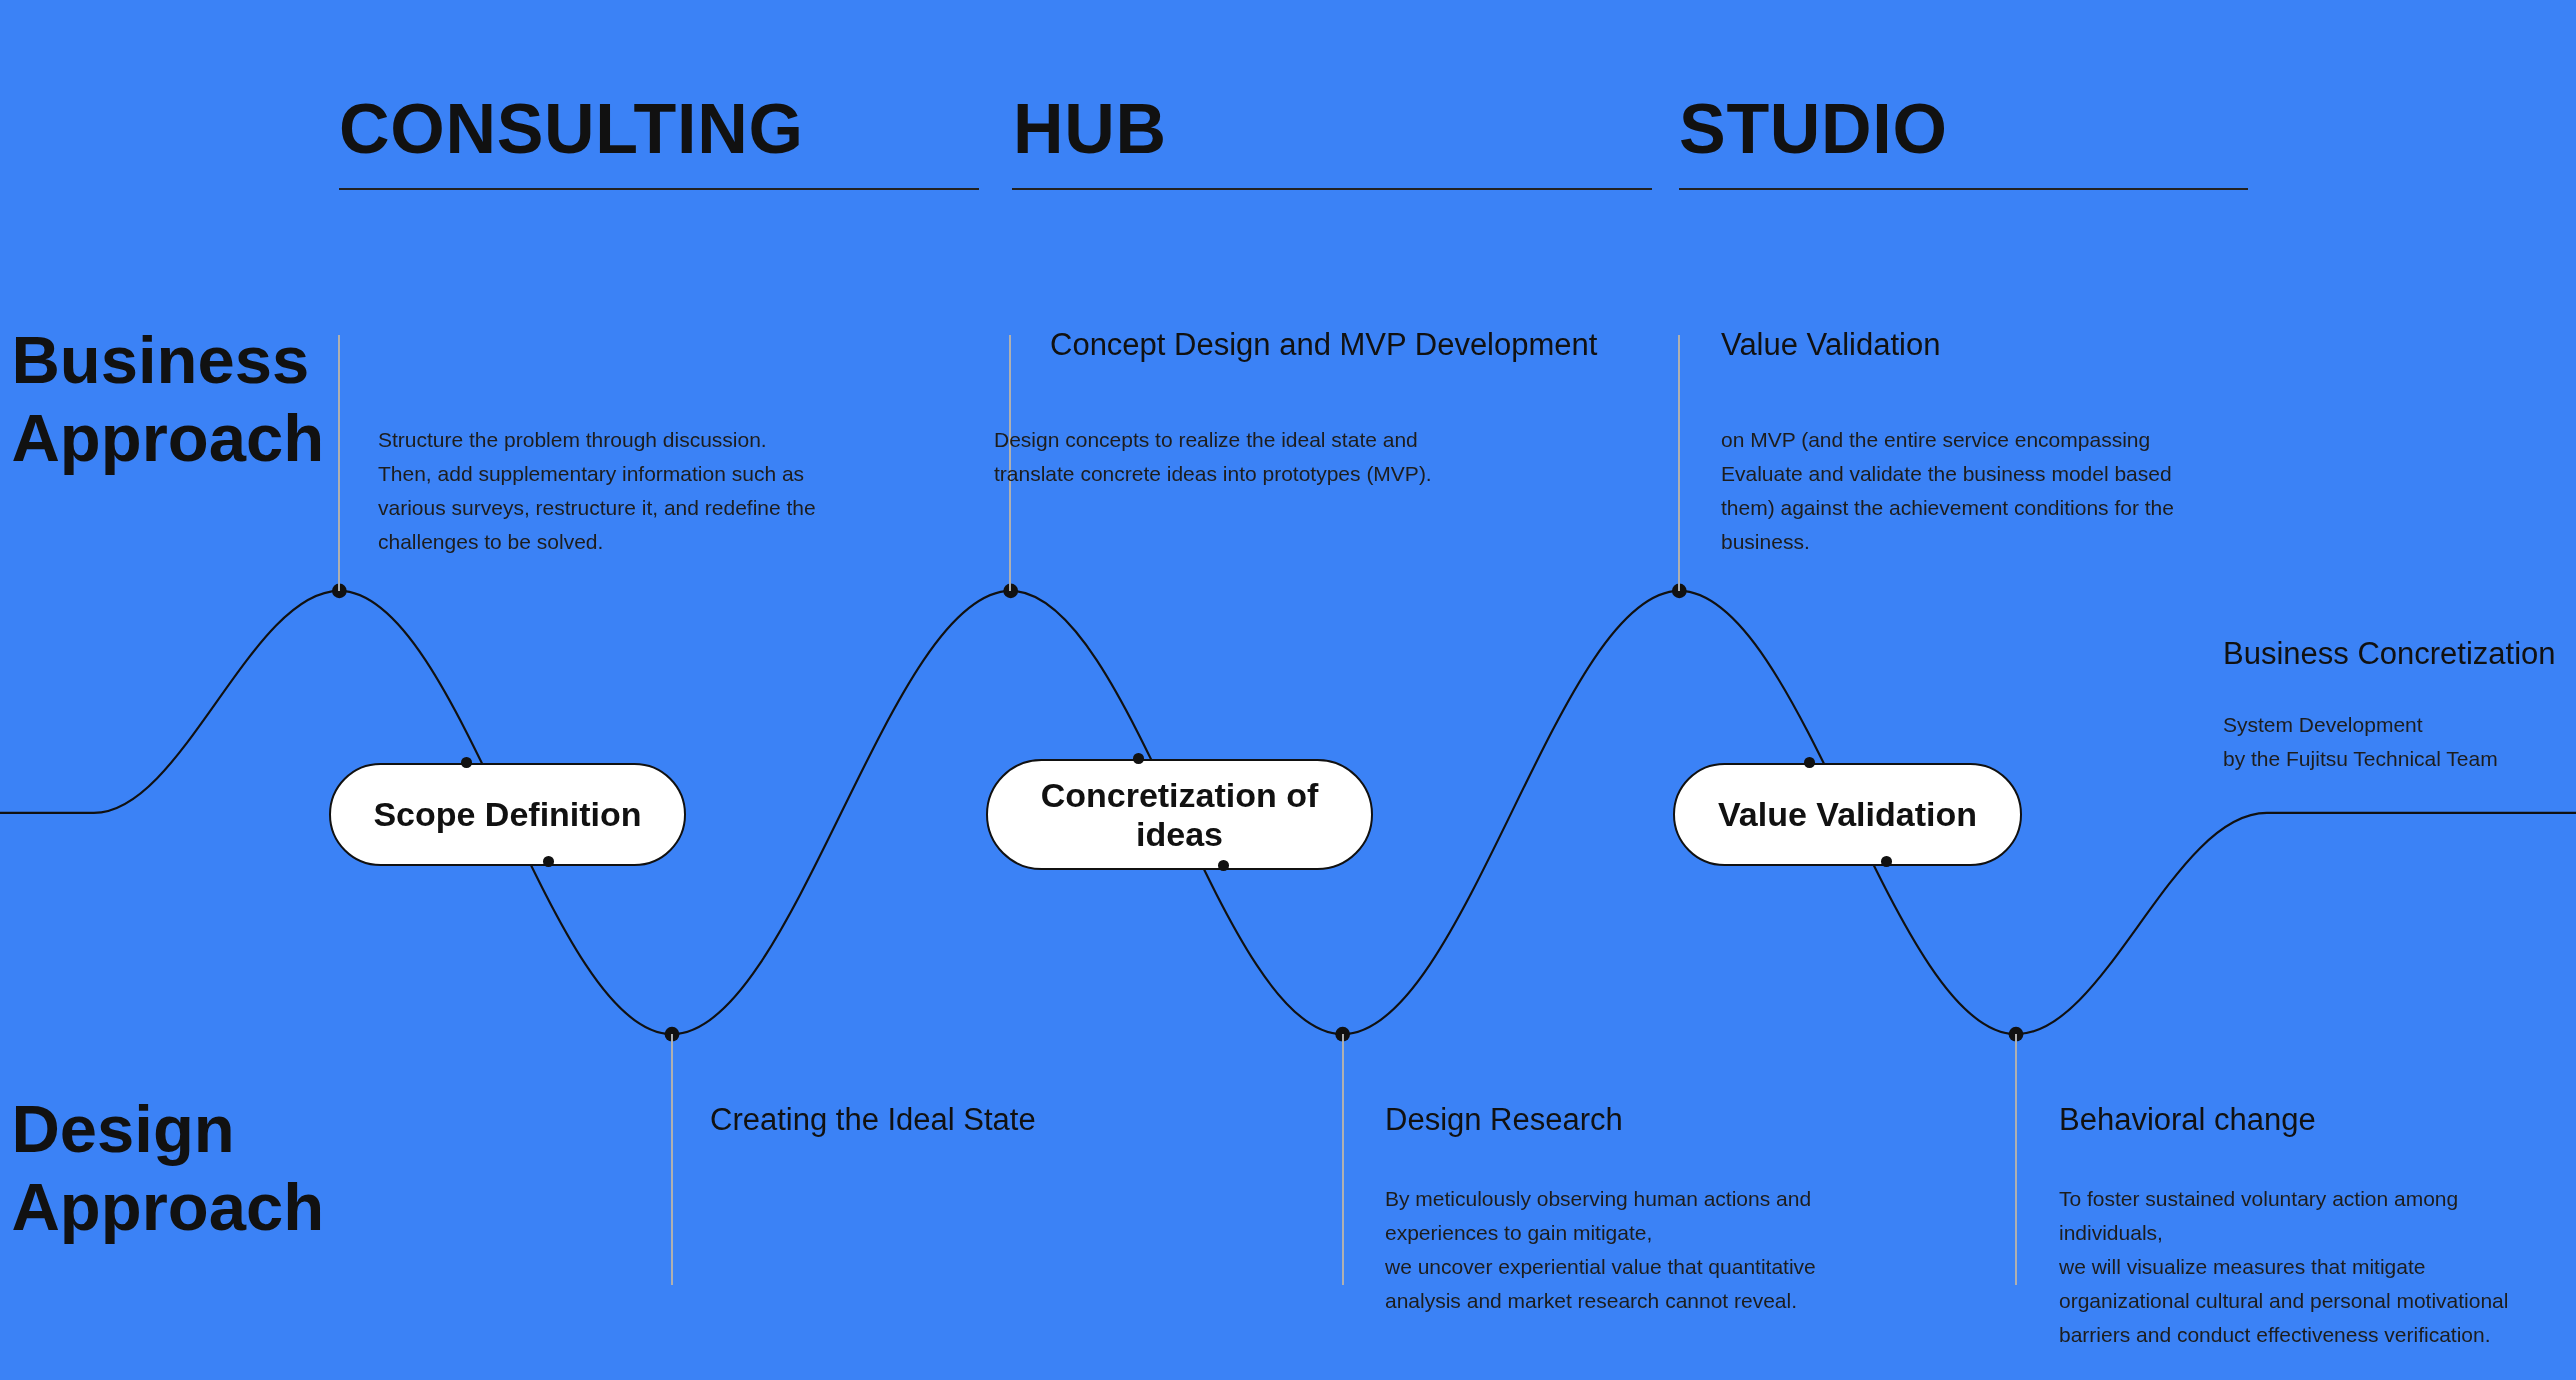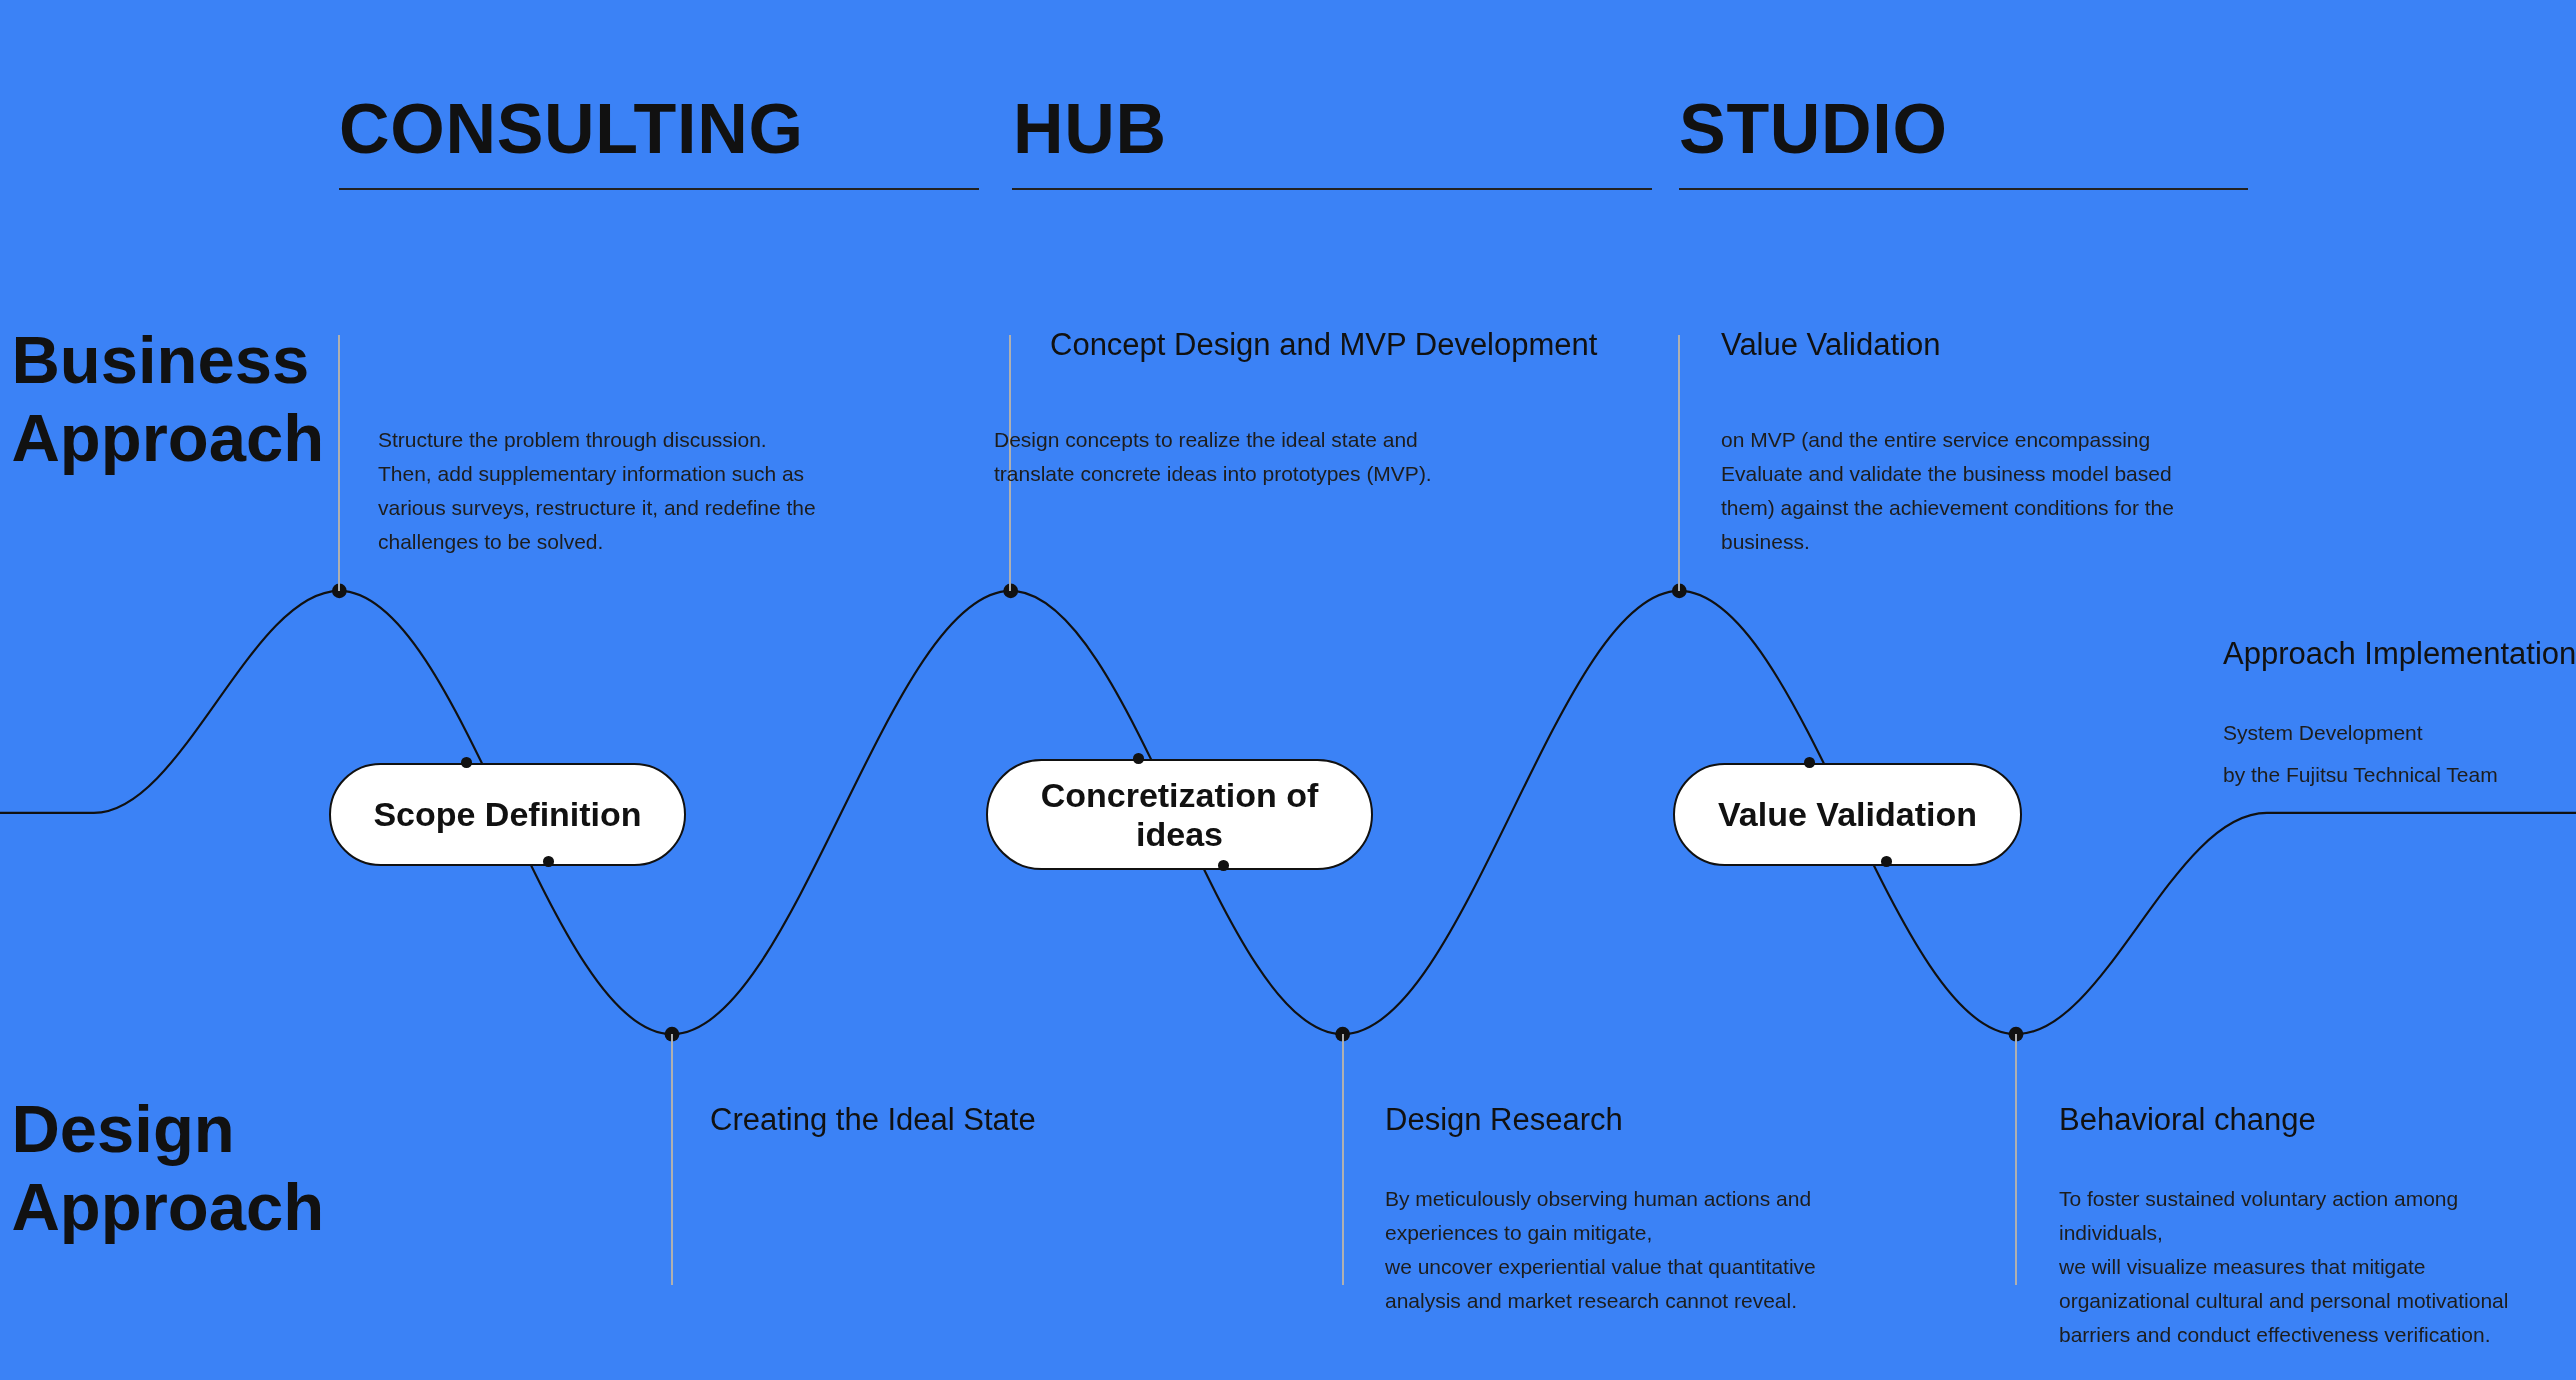--- a/index.html
+++ b/index.html
@@ -23,21 +23,21 @@
   .card-body div { line-height: 34px; white-space: nowrap; }
 
   .pill { position: absolute; background: #ffffff; border: 2px solid #111; border-radius: 670px;
           display: flex; align-items: center; justify-content: center; text-align: center; }
   .pill-label { font-size: 34px; font-weight: 700; line-height: 1.12; color: #111; }
 
   .xdot { position: absolute; width: 10.7px; height: 10.7px; border-radius: 50%; background: #111; }
 
   .impl-title { position: absolute; font-size: 31px; font-weight: 400; white-space: nowrap; }
   .impl-body { position: absolute; font-size: 21px; color: #1d1d1d; }
-  .impl-body div { line-height: 34px; white-space: nowrap; margin-top: 8px; }
+  .impl-body div { line-height: 34px; white-space: nowrap; }
 </style>
 </head>
 <body>
 
 <div class="canvas">
 
   <svg class="wave-svg" viewBox="0 0 3841 2059">
     <path class="wave-path" d="M 0 1212 L 140 1212
          C 272 1212 374 881 506 881
          C 687 881 821 1542 1002 1542
@@ -95,21 +95,21 @@
   <div class="card" style="left:1721px; top:327px;">
     <div class="card-title">Value Validation</div>
   </div>
   <div class="card-body" style="left:1721px; top:423px;">
     <div>on MVP (and the entire service encompassing</div>
     <div>Evaluate and validate the business model based</div>
     <div>them) against the achievement conditions for the</div>
     <div>business.</div>
   </div>
 
-  <div class="impl-title" style="left:2223px; top:636px;">Approach Implementation</div>
+  <div class="impl-title" style="left:2223px; top:636px;">Business Concretization</div>
   <div class="impl-body" style="left:2223px; top:708px;">
     <div>System Development</div>
     <div>by the Fujitsu Technical Team</div>
   </div>
 
   <div class="pill" style="left:329px; top:763px; width:353px; height:99px;">
     <div class="pill-label">Scope Definition</div>
   </div>
   <div class="pill" style="left:986px; top:759px; width:383px; height:107px;">
     <div class="pill-label">

